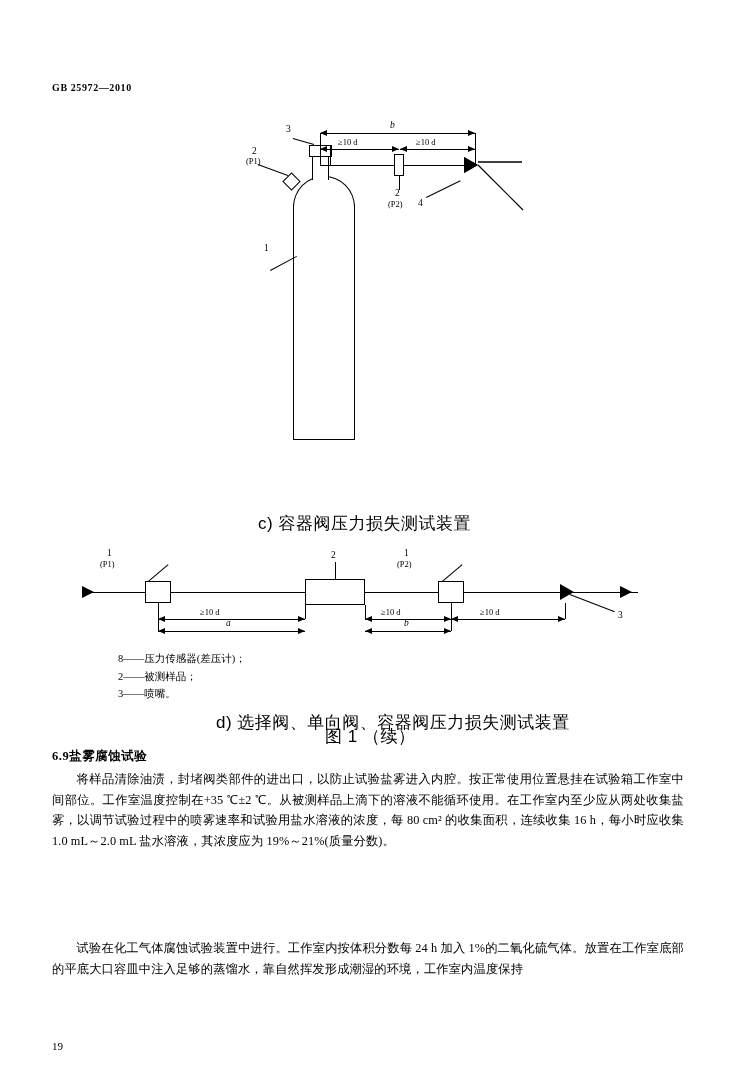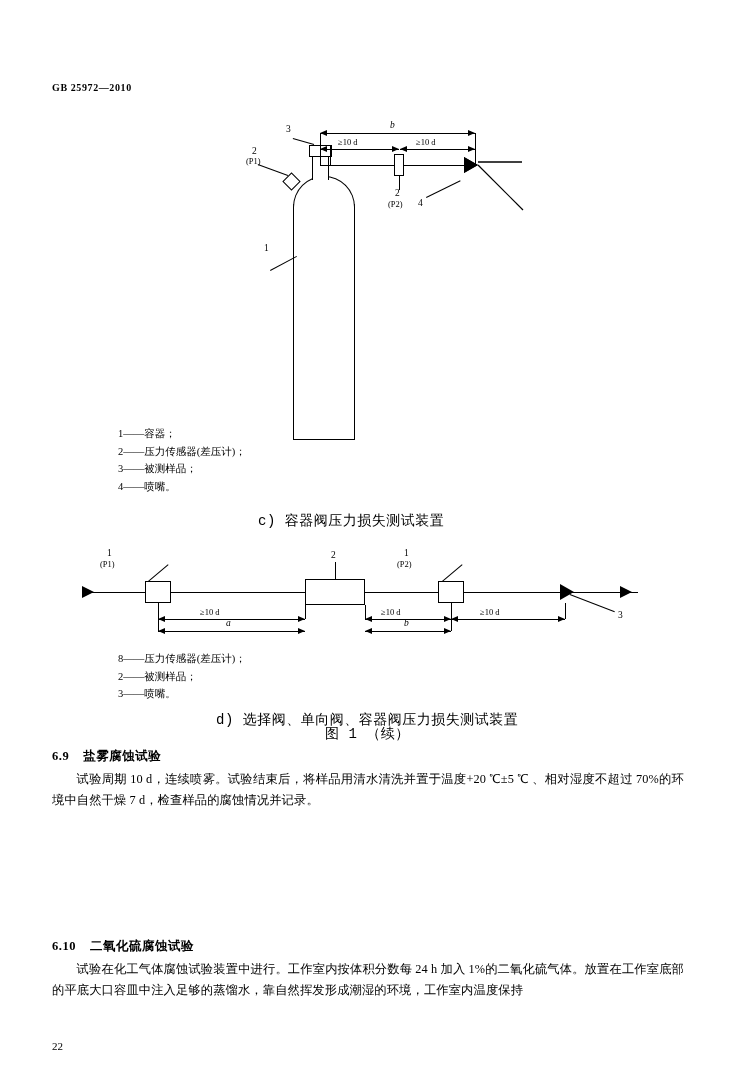--- a/index.html
+++ b/index.html
@@ -159,22 +159,22 @@
 
   .legend {
     position: absolute;
     font-size: 10.5px;
     font-family: "Liberation Serif", serif;
     line-height: 17.5px;
     color: #000;
   }
   .fig-cap {
     position: absolute;
-    font-size: 14px;
-    font-family: Liberation Mono, monospace;
+    font-size: 17px;
+    font-family: Liberation Sans, sans-serif;
     color: #000;
     letter-spacing: 0.5px;
   }
 
   
   .fig-d {
     position: absolute;
     left: 60px;
     top: 548px;
     width: 620px;
@@ -242,21 +242,21 @@
     width: 632px;
     font-family: "Liberation Serif", serif;
     color: #000;
   }
   .sec-head {
     font-size: 12.5px;
     font-weight: bold;
     margin: 0 0 4px 0;
     letter-spacing: 0.5px;
   }
-  .sec-head .num { margin-right: 14px; }
+  .sec-head .num { }
   .para {
     font-size: 12.3px;
     line-height: 20.6px;
     text-align: justify;
     margin: 0;
     text-indent: 2em;
     letter-spacing: 0.1px;
   }
 </style>
 </head>
@@ -320,26 +320,20 @@
     <div class="lead" style="left:40px;top:150px;width:30px;transform:rotate(-28deg);"></div>
     <div class="lbl" style="left:34px;top:123px;">1</div>
   </div>
 
   <svg style="position:absolute;left:230px;top:120px;width:290px;height:300px;overflow:visible;">
     <line x1="248" y1="42" x2="292" y2="42" stroke="#000" stroke-width="1.3"></line>
     <polygon points="234,37 248,45 234,53" fill="#000"></polygon>
     <line x1="248" y1="45" x2="293" y2="90" stroke="#000" stroke-width="1.2"></line>
   </svg>
 
-  <div class="legend" style="left:118px;top:425px;">
-    <div>1——容器；</div>
-    <div>2——压力传感器(差压计)；</div>
-    <div>3——被测样品；</div>
-    <div>4——喷嘴。</div>
-  </div>
 
   <div class="fig-cap" style="left:258px;top:512px;">c)  容器阀压力损失测试装置</div>
 
   <div class="fig-d">
     <div class="d-pipe"></div>
     <div class="d-arrow-left"></div>
     <div class="d-sensor" style="left:85px;"></div>
     <div class="d-valve"></div>
     <div class="d-sensor" style="left:378px;"></div>
     <div class="d-nozzle"></div>
@@ -396,25 +390,22 @@
     <div>3——喷嘴。</div>
   </div>
 
   <div class="fig-cap" style="left:216px;top:711px;">d)  选择阀、单向阀、容器阀压力损失测试装置</div>
   <div class="fig-cap" style="left:325px;top:725px;">图 1 （续）</div>
 
   <div class="body-text" style="top:748px;">
     <div class="sec-head">
       <span class="num">6.9</span><span>盐雾腐蚀试验</span>
     </div>
-    <p class="para">试验周期 10 d，连续喷雾。试验结束后，将样品用清水清洗并置于温度+20 ℃±5 ℃ 、相对湿度不超过 70%的环境中自然干燥 7 d，检查样品的腐蚀情况并记录。</p>
+    <p class="para">将样品清除油渍，封堵阀类部件的进出口，以防止试验盐雾进入内腔。按正常使用位置悬挂在试验箱工作室中间部位。工作室温度控制在+35 ℃±2 ℃。从被测样品上滴下的溶液不能循环使用。在工作室内至少应从两处收集盐雾，以调节试验过程中的喷雾速率和试验用盐水溶液的浓度，每 80 cm² 的收集面积，连续收集 16 h，每小时应收集 1.0 mL～2.0 mL 盐水溶液，其浓度应为 19%～21%(质量分数)。</p>
   </div>
 
   <div class="body-text" style="top:938px;">
-    <div class="sec-head">
-      <span class="num">6.10</span><span>二氧化硫腐蚀试验</span>
-    </div>
     <p class="para">试验在化工气体腐蚀试验装置中进行。工作室内按体积分数每 24 h 加入 1%的二氧化硫气体。放置在工作室底部的平底大口容皿中注入足够的蒸馏水，靠自然挥发形成潮湿的环境，工作室内温度保持</p>
   </div>
 
-  <div class="page-num">22</div>
+  <div class="page-num">19</div>
 
 </div>
 
 </body></html>

